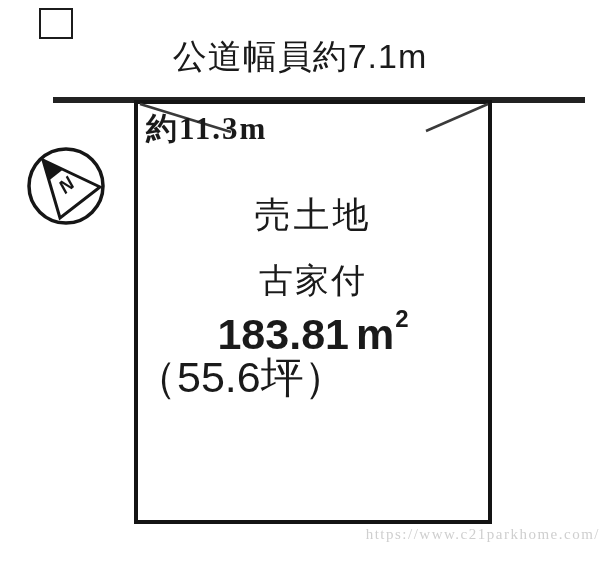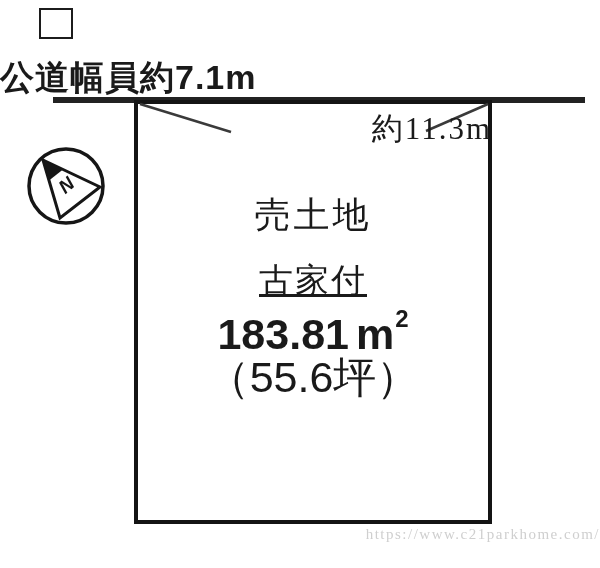--- a/index.html
+++ b/index.html
@@ -21,24 +21,25 @@
   
   .corner-box {
     left: 39px; top: 8px;
     width: 30px; height: 27px;
     border: 2px solid #1c1c1c;
     background: #ffffff;
   }
 
   
   .road-label {
-    left: 0; top: 59px;
+    left: 0; top: 38px;
     width: 600px;
+    text-align: center;
     font-size: 34px;
-    font-weight: 700;
+    font-weight: 400;
     letter-spacing: 1px;
     line-height: 1.1;
     font-family: "Liberation Sans", sans-serif;
   }
 
   
   .road-line {
     left: 53px; top: 97px;
     width: 532px; height: 6px;
     background: #222222;
@@ -56,26 +57,27 @@
   .ticks-svg {
     left: 0; top: 0;
     width: 600px; height: 568px;
     pointer-events: none;
   }
 
   
   .frontage-label {
     left: 134px; top: 112px;
     width: 358px;
-    text-align: right;
+    text-align: left;
     font-size: 31px;
-    font-weight: 400;
+    font-weight: 700;
     letter-spacing: 2px;
     line-height: 1.1;
     font-family: "Liberation Serif", serif;
+    padding-left: 12px;
   }
 
   .compass {
     left: 24px; top: 144px;
     width: 84px; height: 84px;
   }
 
   .title-label {
     left: 134px; top: 196px;
     width: 358px;
@@ -89,21 +91,20 @@
 
   .condition-label {
     left: 134px; top: 262px;
     width: 358px;
     text-align: center;
     font-size: 34px;
     font-weight: 400;
     letter-spacing: 2px;
     line-height: 1.1;
     font-family: "Liberation Serif", serif;
-    text-decoration: underline;
   }
 
   .area-label {
     left: 134px; top: 306px;
     width: 358px;
     text-align: center;
     font-size: 43px;
     font-weight: 700;
     line-height: 1.1;
     font-family: "Liberation Sans", sans-serif;
@@ -111,21 +112,21 @@
   .area-unit { margin-left: 7px; }
   .area-sup {
     font-size: 24px;
     vertical-align: 22px;
     margin-left: 1px;
   }
 
   .tsubo-label {
     left: 134px; top: 354px;
     width: 358px;
-    text-align: center;
+    text-align: left;
     font-size: 43px;
     font-weight: 400;
     line-height: 1.1;
     font-family: "Liberation Sans", sans-serif;
   }
 
   .watermark {
     left: 0; top: 527px;
     width: 600px;
     text-align: right;

